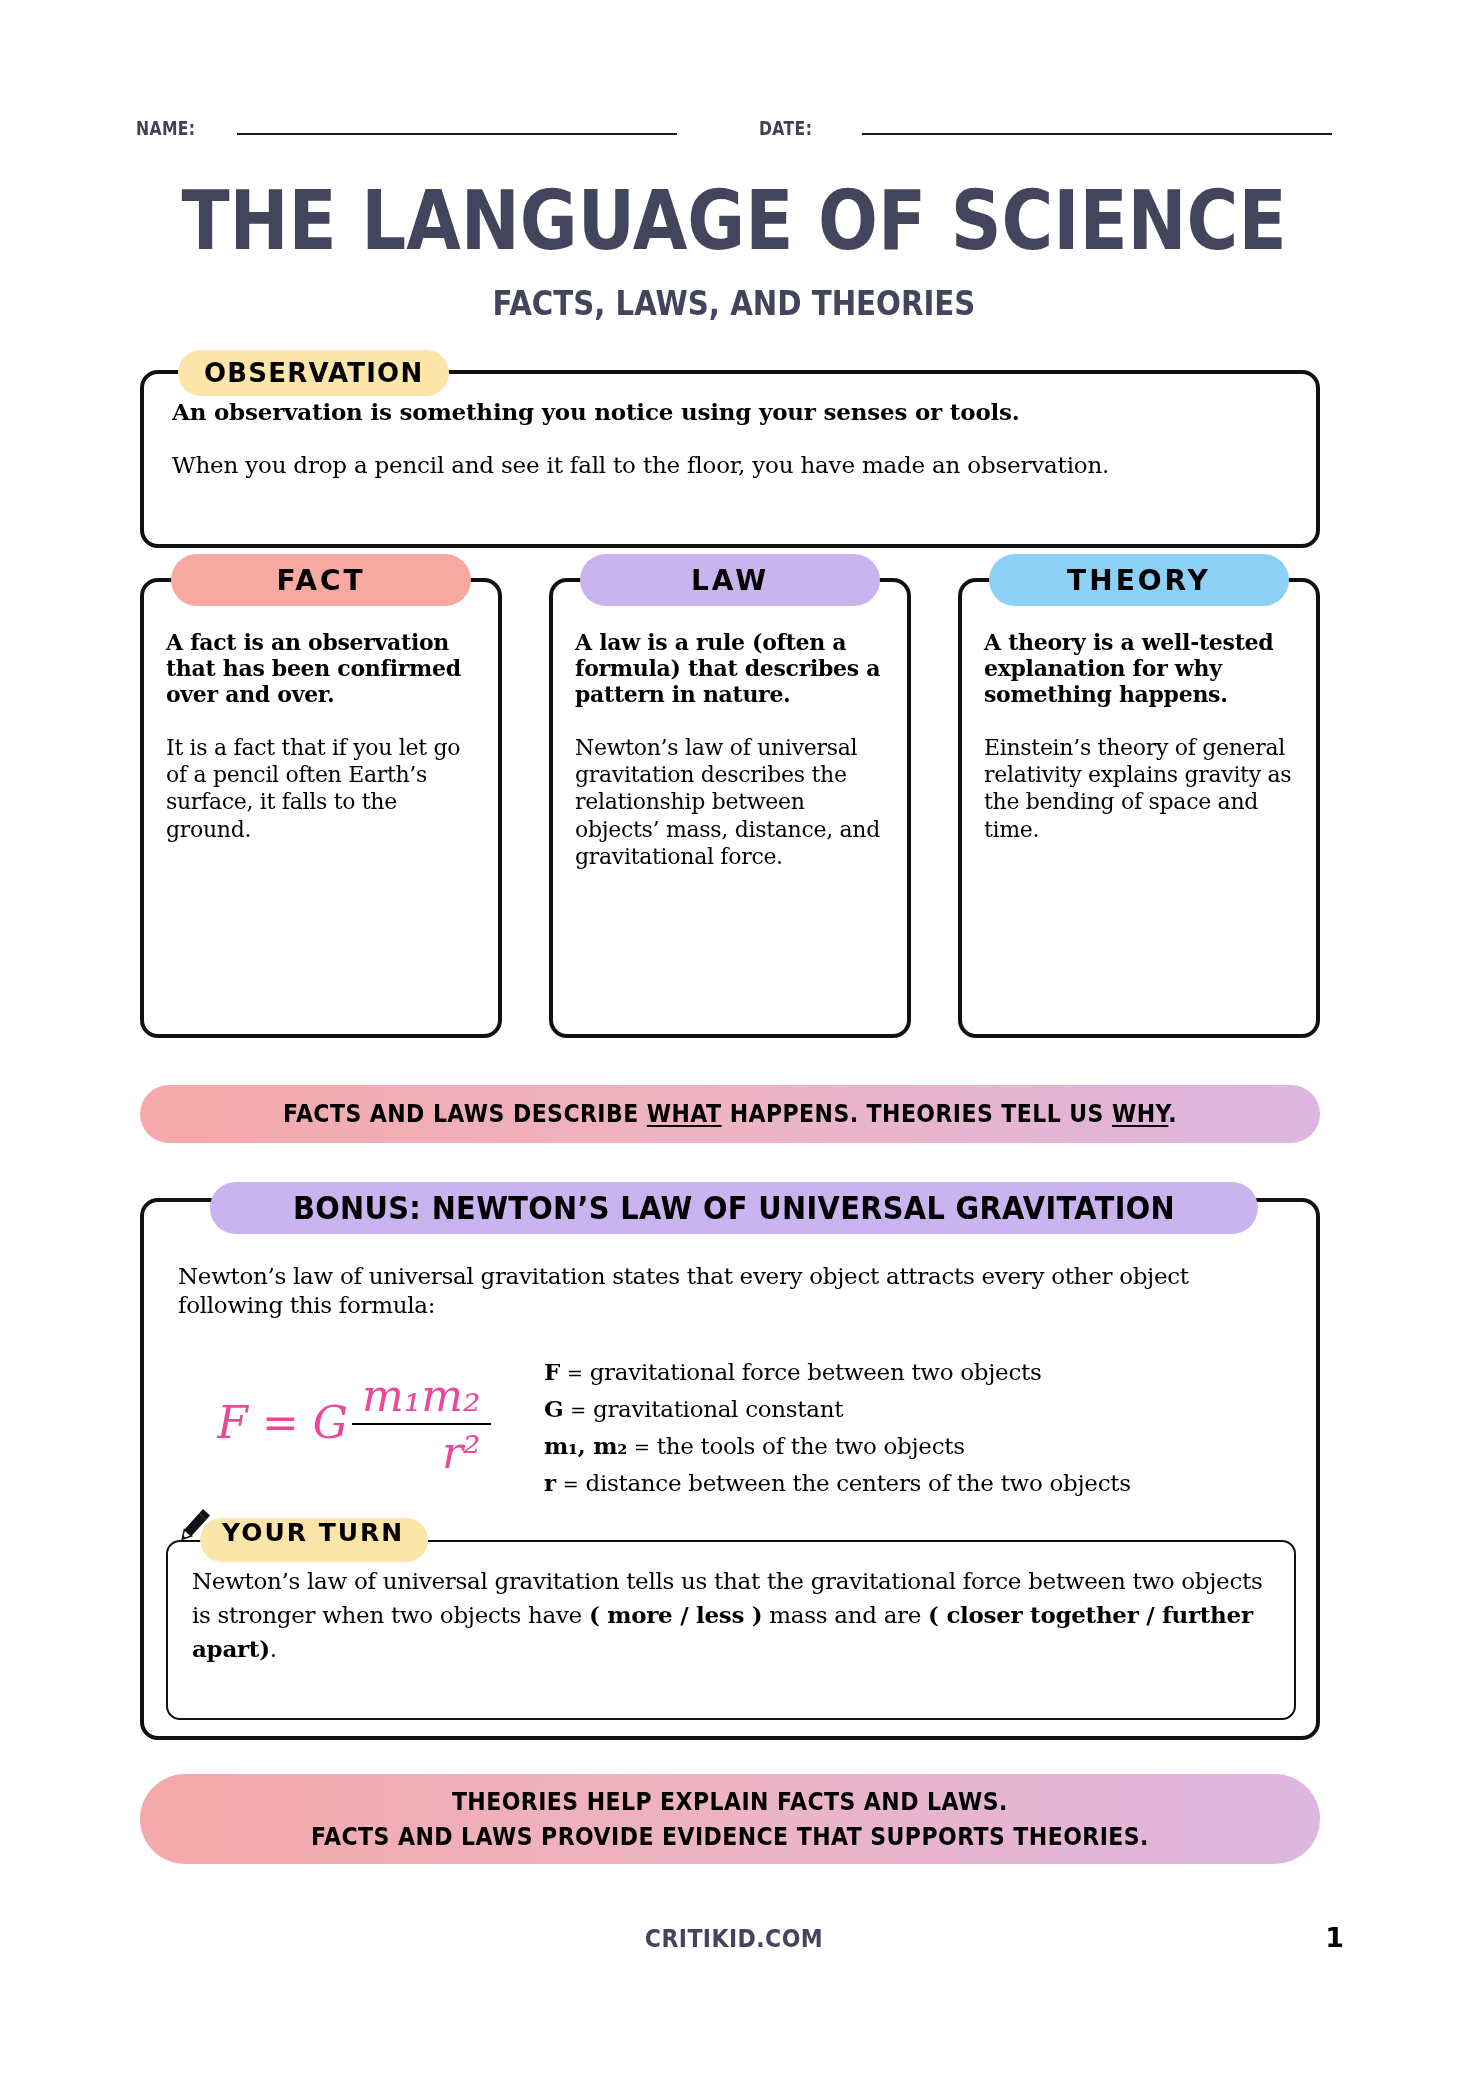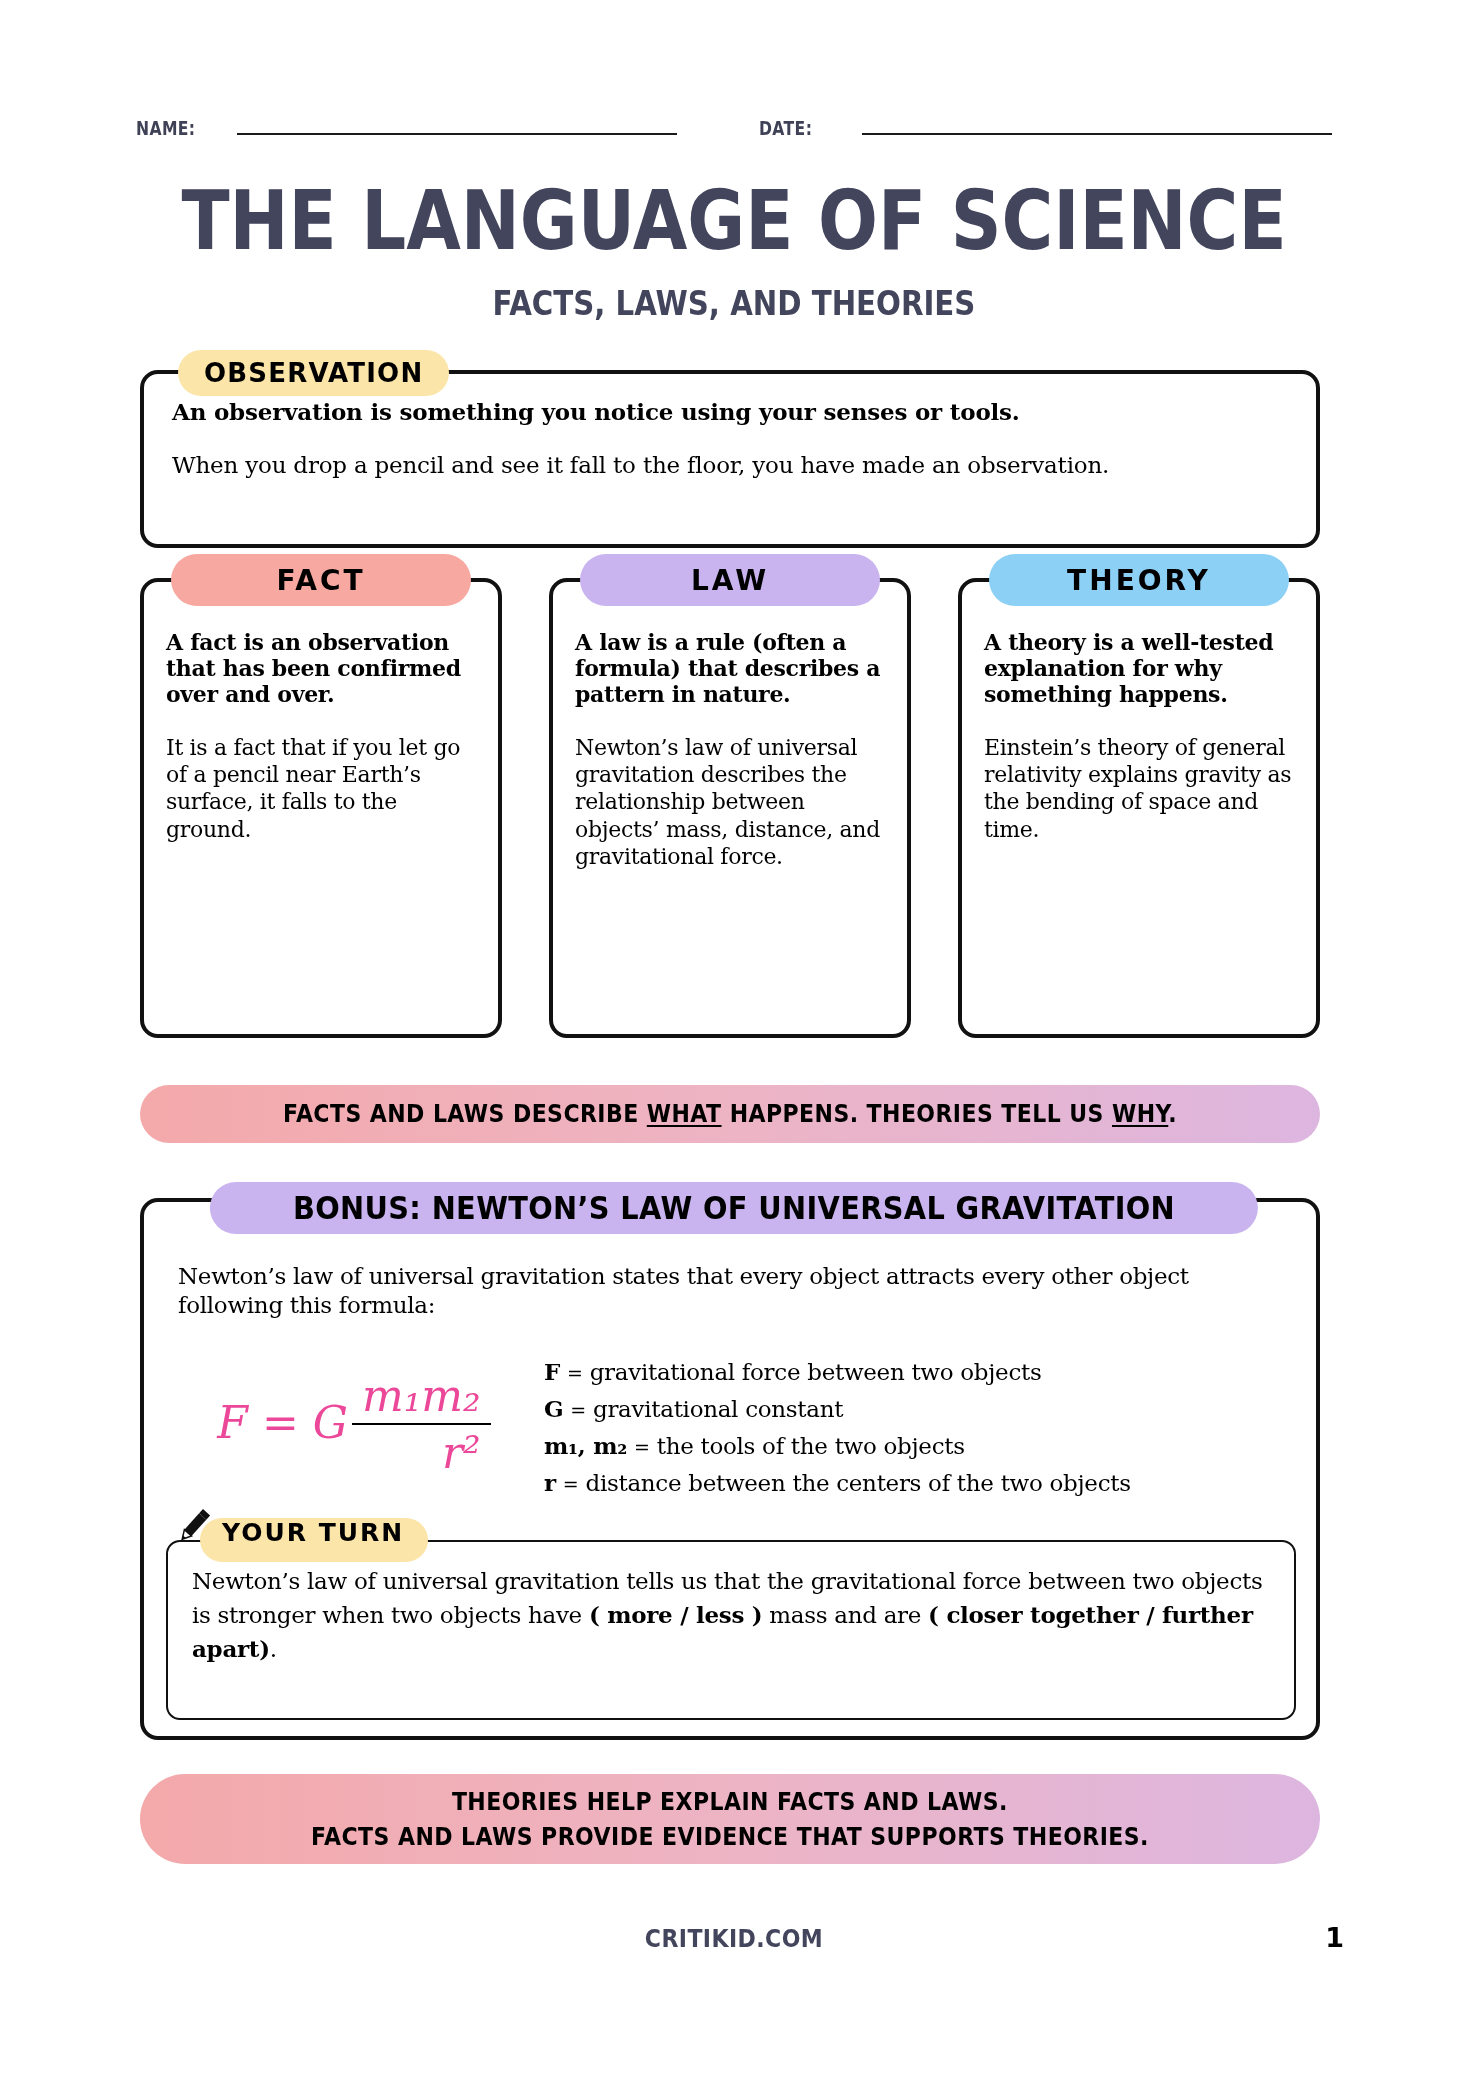--- a/index.html
+++ b/index.html
@@ -419,21 +419,21 @@
       <div class="ex-line">When you drop a pencil and see it fall to the floor, you have made an observation.</div>
     </div>
   </div>
 
   <div class="cards-row">
 
     <div class="card c0">
       <div class="card-tag" style="background: rgb(247, 168, 160);">FACT</div>
       <div class="card-body">
         <div class="card-def">A fact is an observation that has been confirmed over and over.</div>
-        <div class="card-ex">It is a fact that if you let go of a pencil near Earth’s surface, it falls to the ground.</div>
+        <div class="card-ex">It is a fact that if you let go of a pencil often Earth’s surface, it falls to the ground.</div>
       </div>
     </div>
 
     <div class="card c1">
       <div class="card-tag" style="background: rgb(201, 180, 240);">LAW</div>
       <div class="card-body">
         <div class="card-def">A law is a rule (often a formula) that describes a pattern in nature.</div>
         <div class="card-ex">Newton’s law of universal gravitation describes the relationship between objects’ mass, distance, and gravitational force.</div>
       </div>
     </div>

